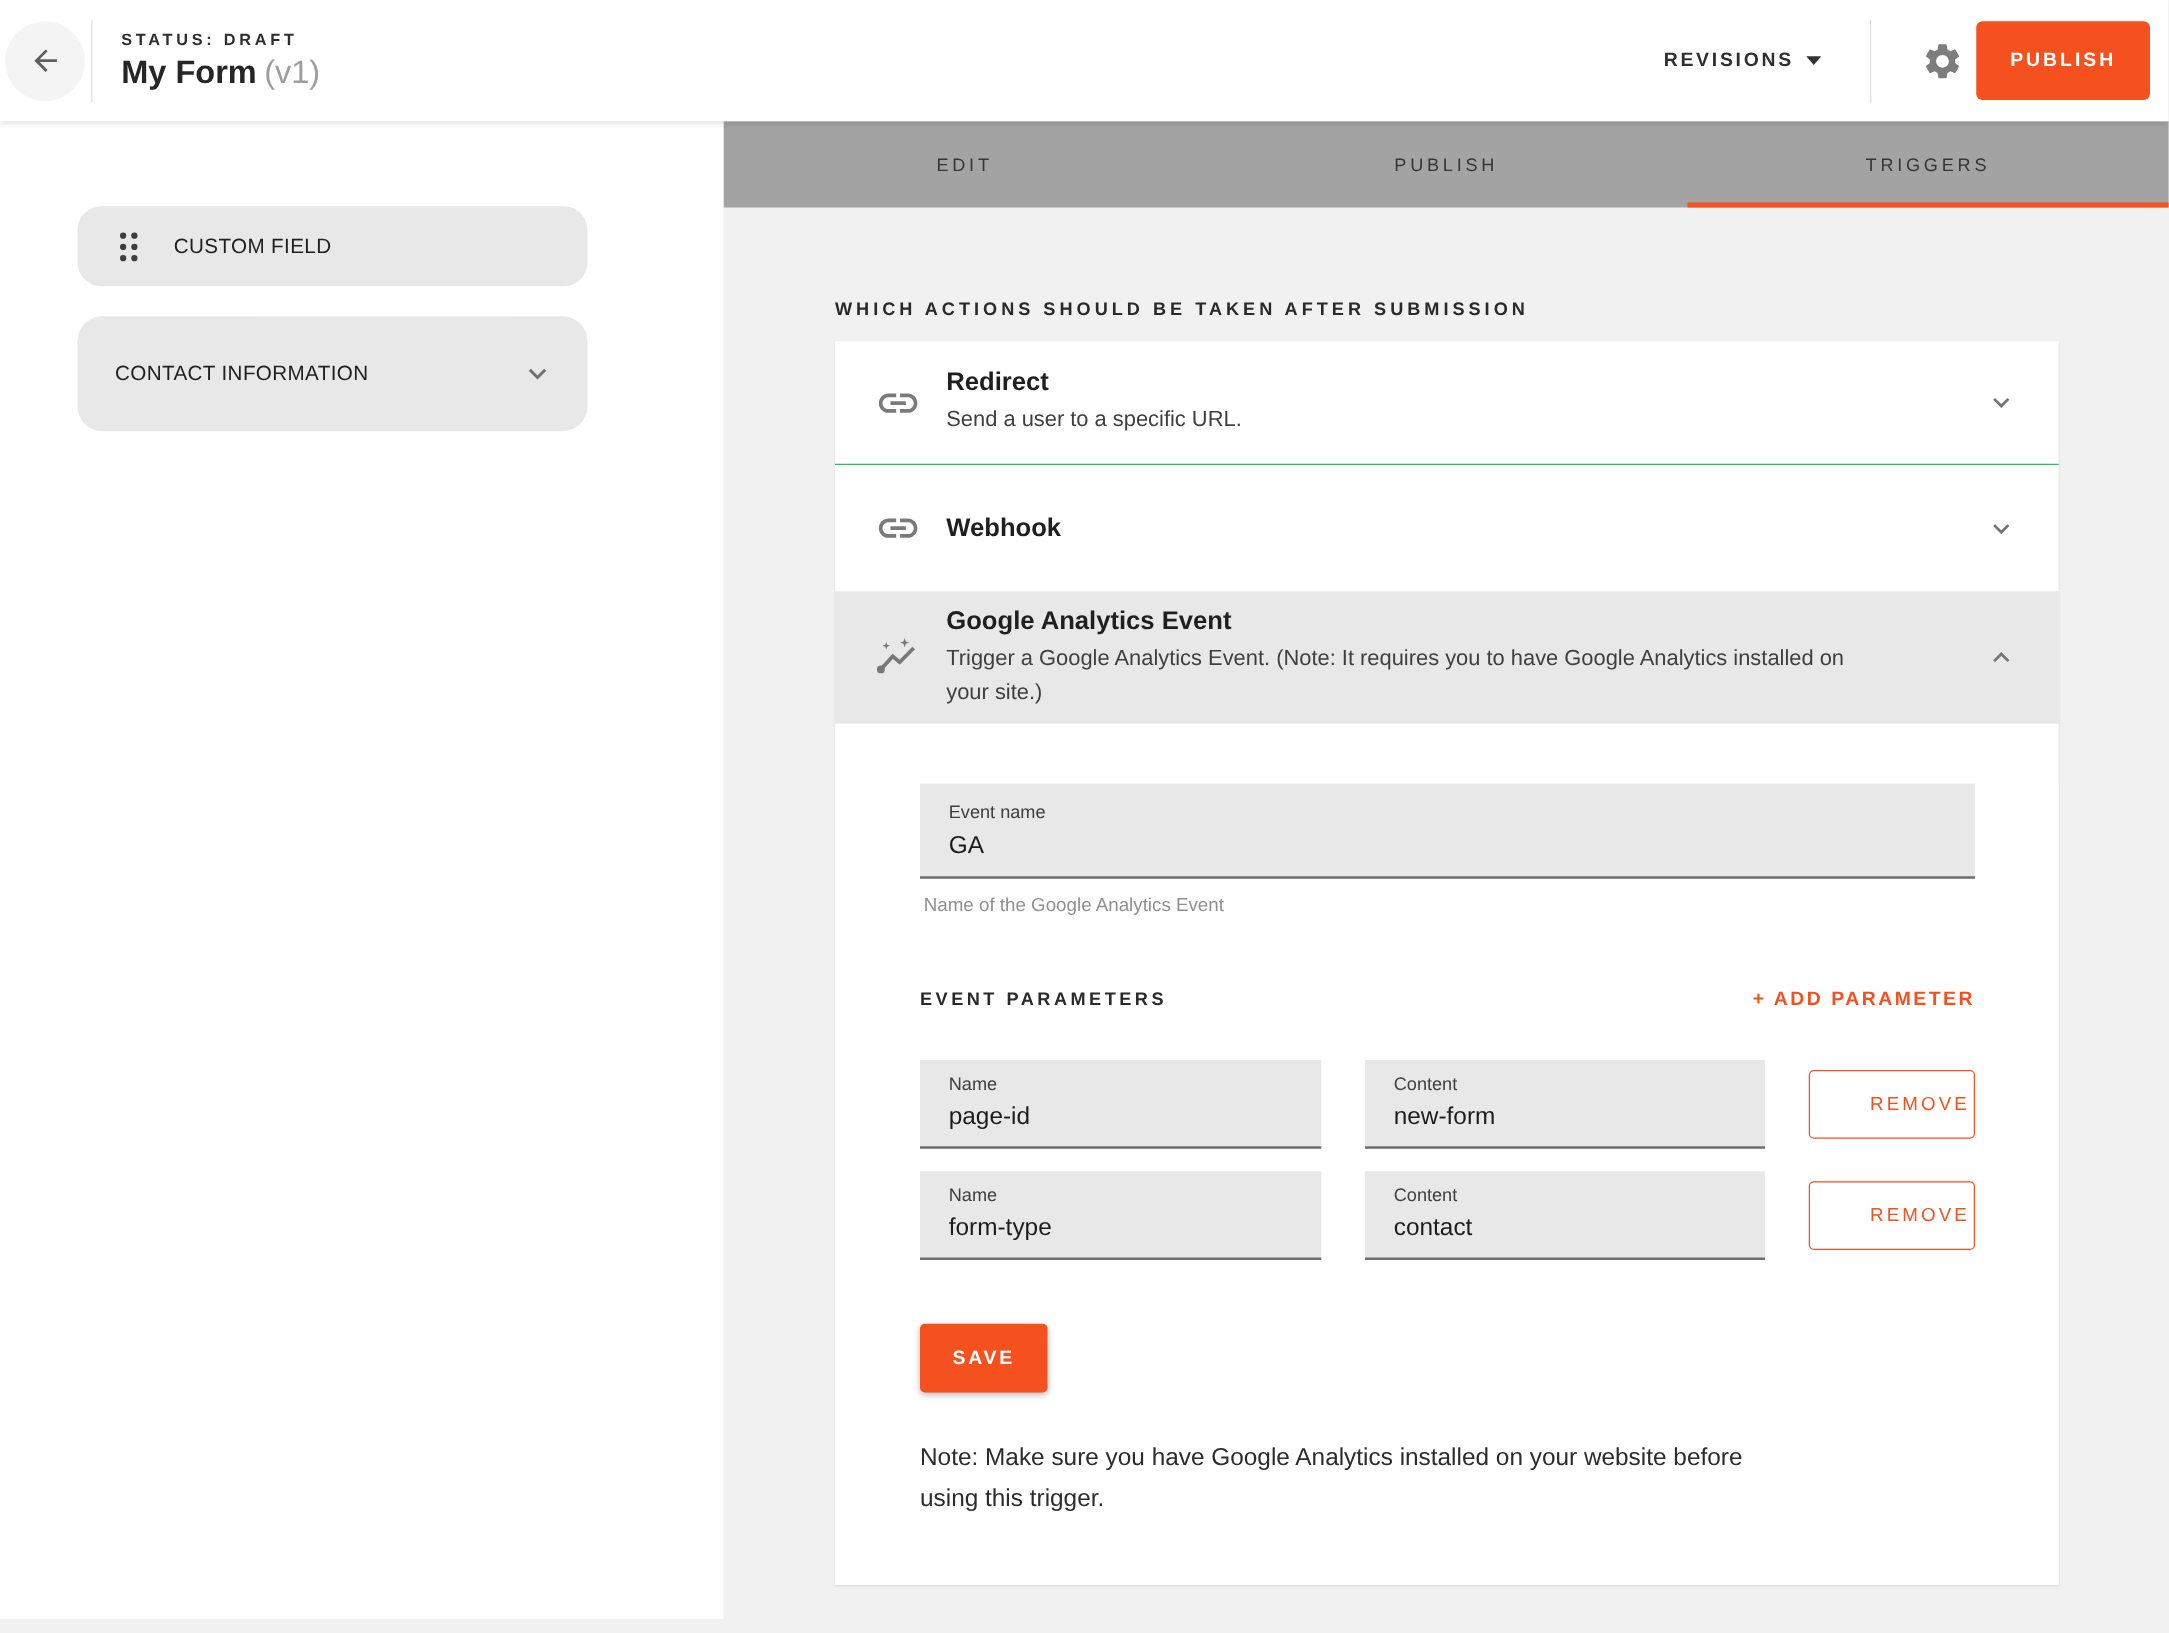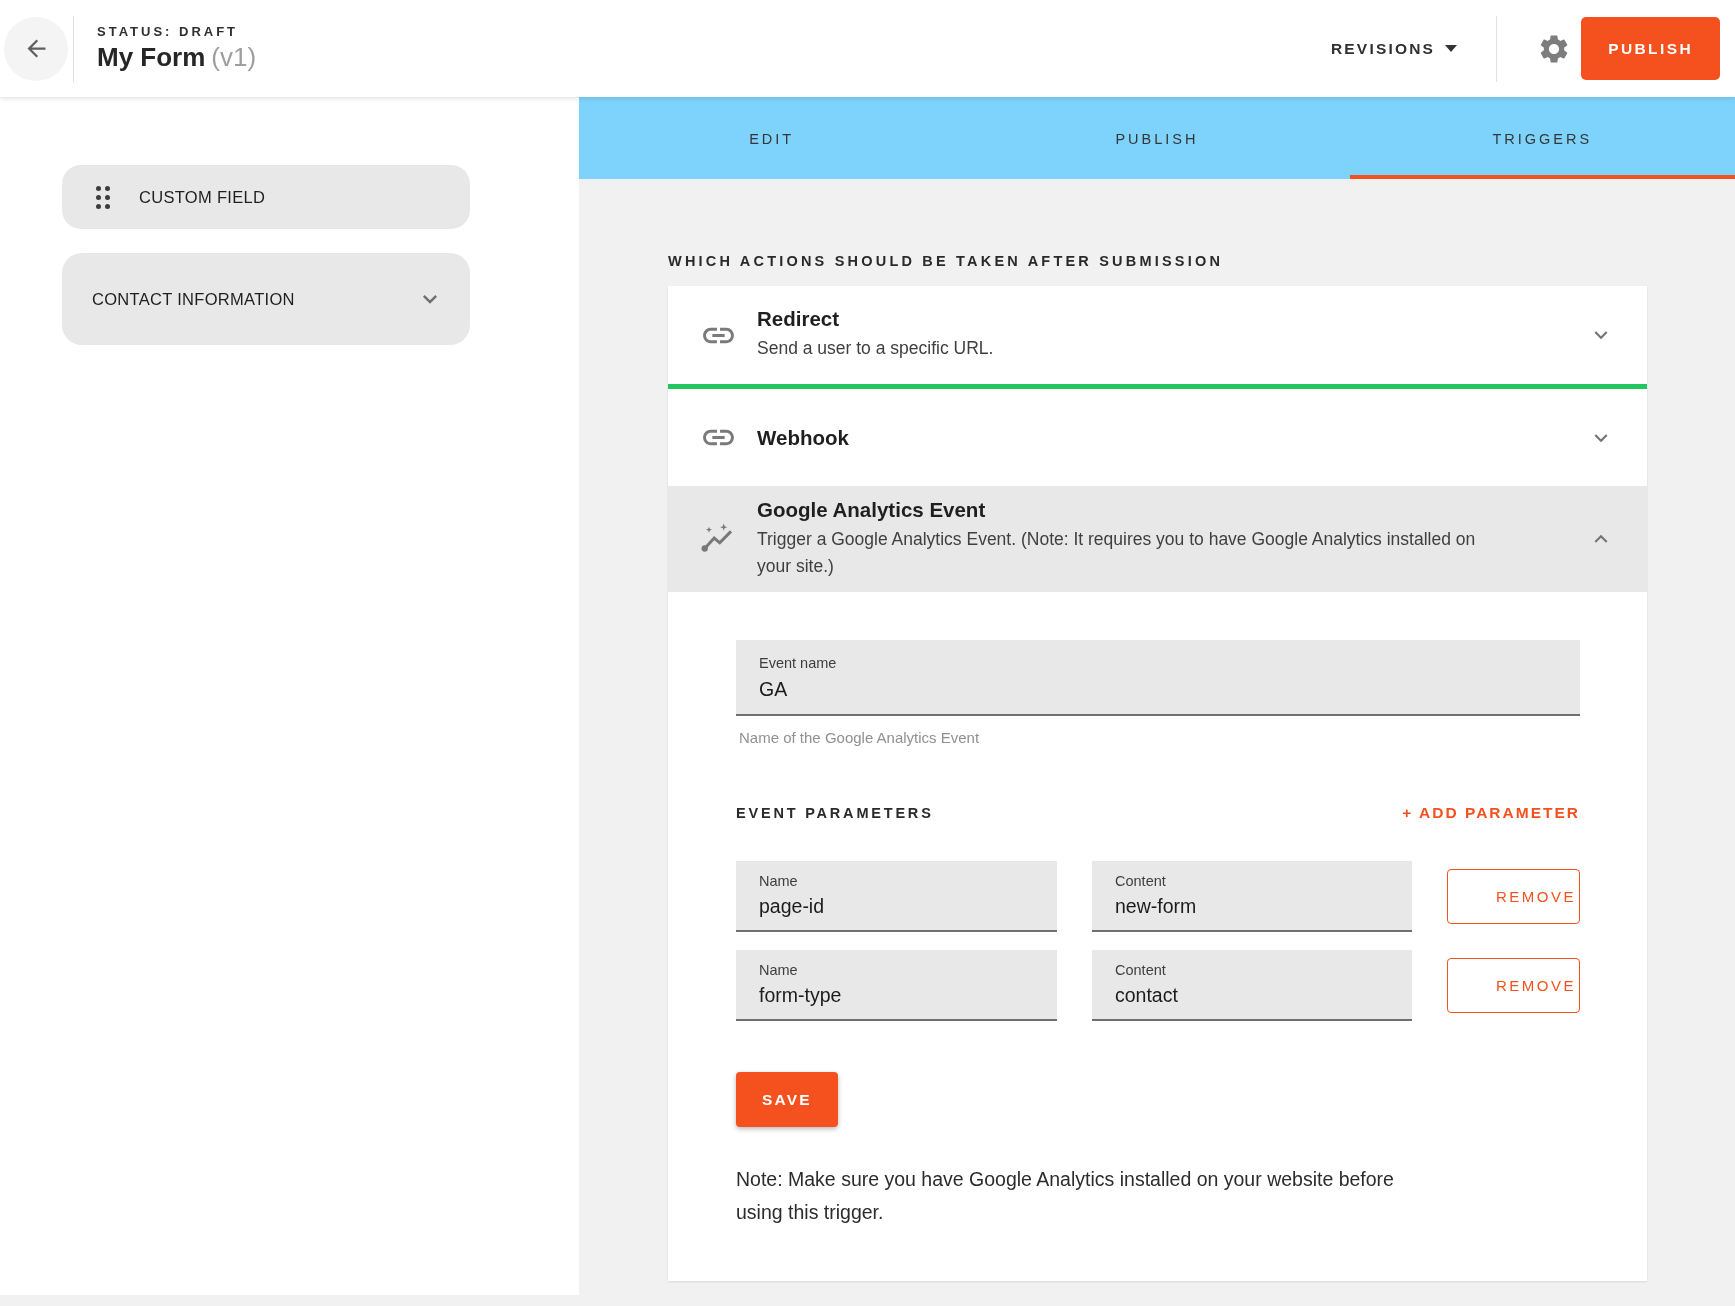--- a/index.html
+++ b/index.html
@@ -63,42 +63,42 @@
   }
   .pill-custom { height:64px; border-radius:19px; padding-left:34px; }
   .pill-label { font-size:16.5px; letter-spacing:.3px; color:#1f1f1f; }
   .pill-custom .pill-label { margin-left:29px; }
   .pill-contact {
     height:92px; border-radius:20px; margin-top:24px;
     padding:0 26px 0 30px; justify-content:space-between;
   }
   .main-col { flex:1; display:flex; flex-direction:column; background:#f1f1f1; }
   
-  .tabbar { height:82px; background:#7dd3fc; display:flex; flex:none; }
+  .tabbar { height:69px; background:#a3a3a3; display:flex; flex:none; }
   .tab {
     flex:1; display:flex; align-items:center; justify-content:center;
     font-size:14.5px; letter-spacing:3px; color:#363636; cursor:pointer;
     border-bottom:4px solid transparent; padding-top:6px;
   }
   .tab.active { border-bottom-color:#f4511e; }
   
   .content { flex:1; padding:0 88px 0 89px; }
   .section-heading {
     margin-top:74px; font-size:14.5px; letter-spacing:3.2px;
     font-weight:700; color:#2a2a2a;
   }
   .card {
     margin-top:17px; background:#fff;
     box-shadow:0 1px 2px rgba(0,0,0,.10);
   }
   .action-row {
     display:flex; align-items:center;
     padding:0 33px 0 31px; cursor:pointer;
   }
-  .action-row + .action-row { border-top:5px solid #22c55e; }
+  .action-row + .action-row { border-top:1px solid #22c55e; }
   .row-h1 { height:98px; }
   .row-h2 { height:102px; }
   .action-row.expanded {
     background:#e8e8e8; border-top:none; min-height:95px; padding-top:12px; padding-bottom:12px;
   }
   .action-icon { width:38px; flex:none; display:flex; justify-content:center; }
   .action-text { margin-left:20px; flex:1; }
   .action-title { font-size:20.5px; font-weight:700; color:#1f1f1f; }
   .action-desc { margin-top:4px; font-size:17.5px; color:#3f3f3f; line-height:1.55; max-width:725px; }
   .action-chevron { flex:none; margin-left:12px; display:flex; }

